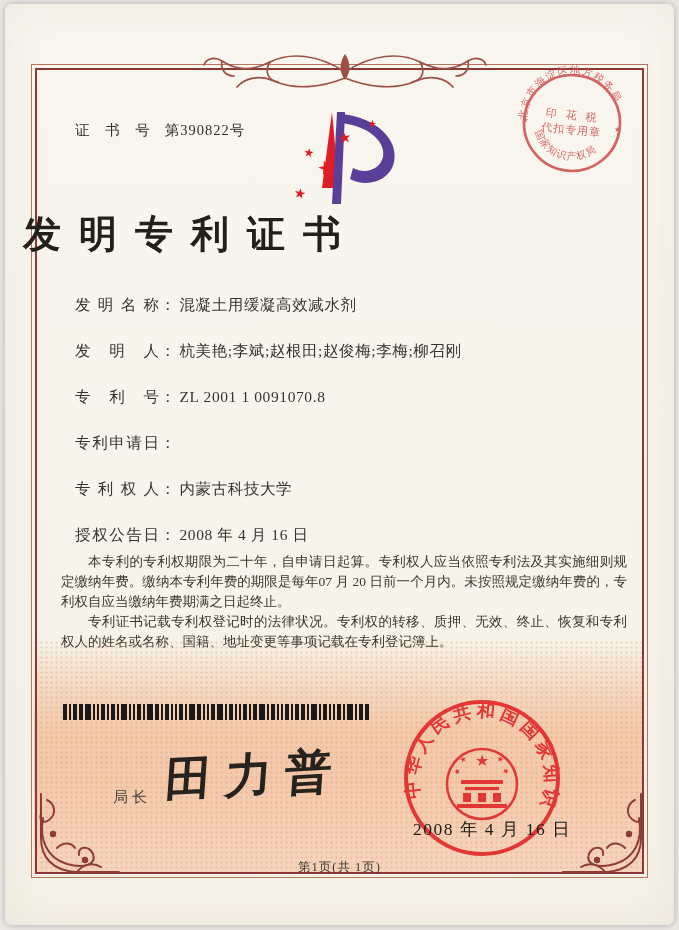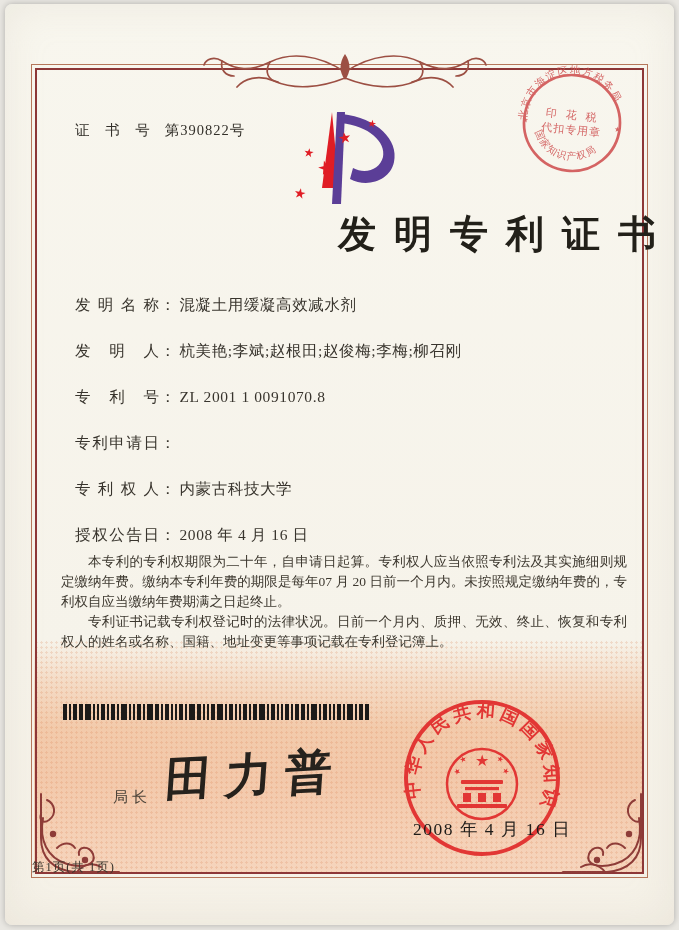--- a/index.html
+++ b/index.html
@@ -52,21 +52,21 @@
   }
   .cert-no .lbl{margin-right:9px;letter-spacing:6px;}
   
   .tax-stamp{position:absolute;left:494px;top:46px;z-index:5;opacity:.88;transform:rotate(6deg);}
   
   .logo{position:absolute;left:272px;top:100px;z-index:4;}
   .logo text.star{font-family:"DejaVu Sans",sans-serif;fill:#e01d25;}
   
   .title{
     position:absolute;left:0;right:0;top:205px;z-index:4;
-    text-align:right;font-size:38px;font-weight:bold;color:#222019;
+    text-align:left;font-size:38px;font-weight:bold;color:#222019;
     letter-spacing:18px;text-indent:18px;
     font-family:"Liberation Serif","DejaVu Serif",serif;
   }
   
   .fields{position:absolute;left:70px;top:291px;z-index:4;color:#38342d;}
   .field-row{height:20px;margin-bottom:26px;display:flex;align-items:baseline;font-size:15.5px;}
   .f-label{display:inline-flex;justify-content:space-between;width:84px;}
   .f-colon{margin:0 4px 0 1px;}
   .f-value{letter-spacing:.6px;white-space:nowrap;}
   
@@ -93,21 +93,21 @@
   
   .office-seal{position:absolute;left:392px;top:690px;z-index:4;opacity:.93;}
   .office-seal .star{font-family:"DejaVu Sans",sans-serif;fill:#e12c2c;}
   
   .issue-date{
     position:absolute;left:408px;top:813px;z-index:5;
     font-size:17.5px;color:#1e1c19;letter-spacing:1.5px;white-space:nowrap;
   }
   .page-footer{
     position:absolute;left:27px;width:615px;top:855px;z-index:5;
-    text-align:left;font-size:12.5px;color:#3a362e;letter-spacing:1px;
+    text-align:center;font-size:12.5px;color:#3a362e;letter-spacing:1px;
   }
   svg{display:block;}
 </style>
 </head>
 <body>
 
 <div class="page">
 
   <div class="pink-zone"></div>
   <div class="frame"></div>
@@ -241,21 +241,21 @@
           <span>告</span>
           <span>日</span>
         </span>
         <span class="f-colon">：</span>
         <span class="f-value">2008 年 4 月 16 日</span>
     </div>
   </div>
 
   <div class="body-text">
     <p>本专利的专利权期限为二十年，自申请日起算。专利权人应当依照专利法及其实施细则规定缴纳年费。缴纳本专利年费的期限是每年07 月 20 日前一个月内。未按照规定缴纳年费的，专利权自应当缴纳年费期满之日起终止。</p>
-    <p>专利证书记载专利权登记时的法律状况。日前一个月内、质押、无效、终止、恢复和专利权人的姓名或名称、国籍、地址变更等事项记载在专利登记簿上。</p>
+    <p>专利证书记载专利权登记时的法律状况。专利权的转移、质押、无效、终止、恢复和专利权人的姓名或名称、国籍、地址变更等事项记载在专利登记簿上。</p>
   </div>
 
   <div class="barcode">
       <i style="width: 4px;"></i>
       <i style="width: 2px;"></i>
       <i style="width: 4px;"></i>
       <i style="width: 4px;"></i>
       <i style="width: 6px;"></i>
       <i style="width: 2px;"></i>
       <i style="width: 2px;"></i>

